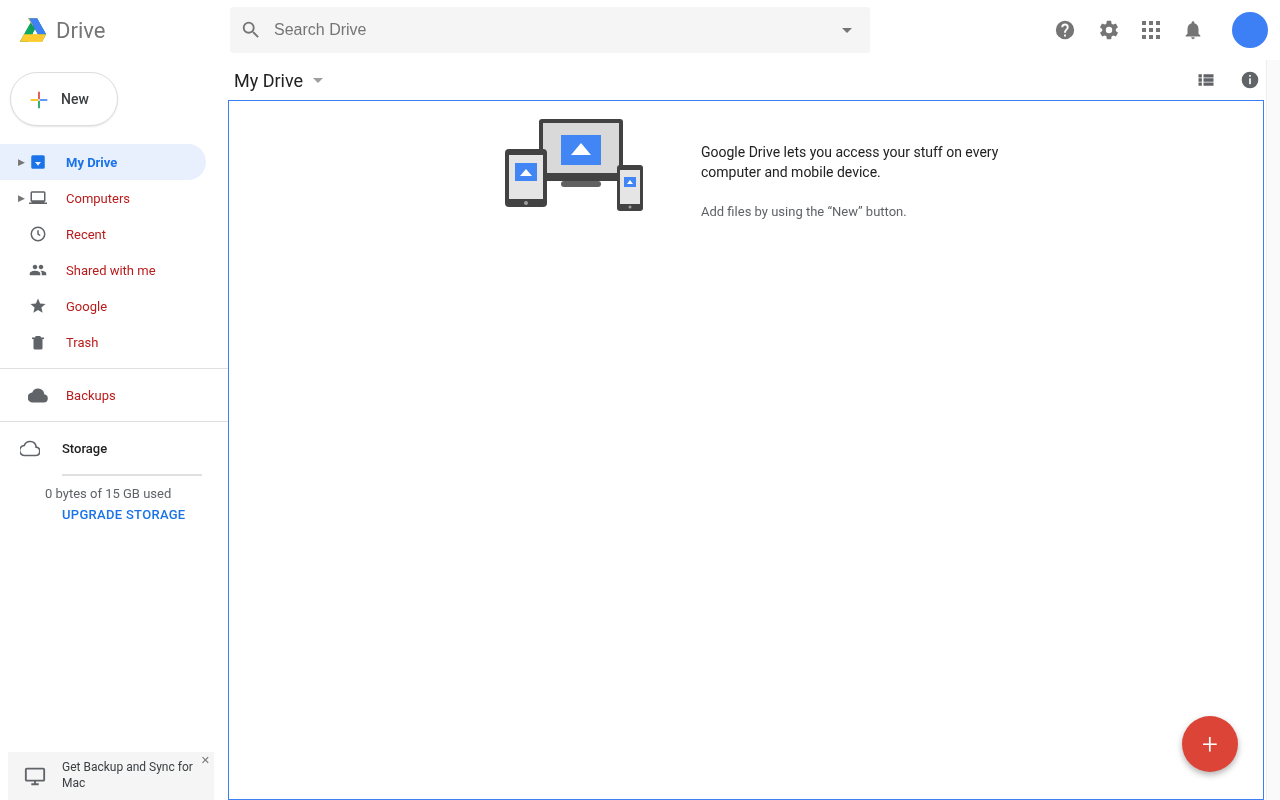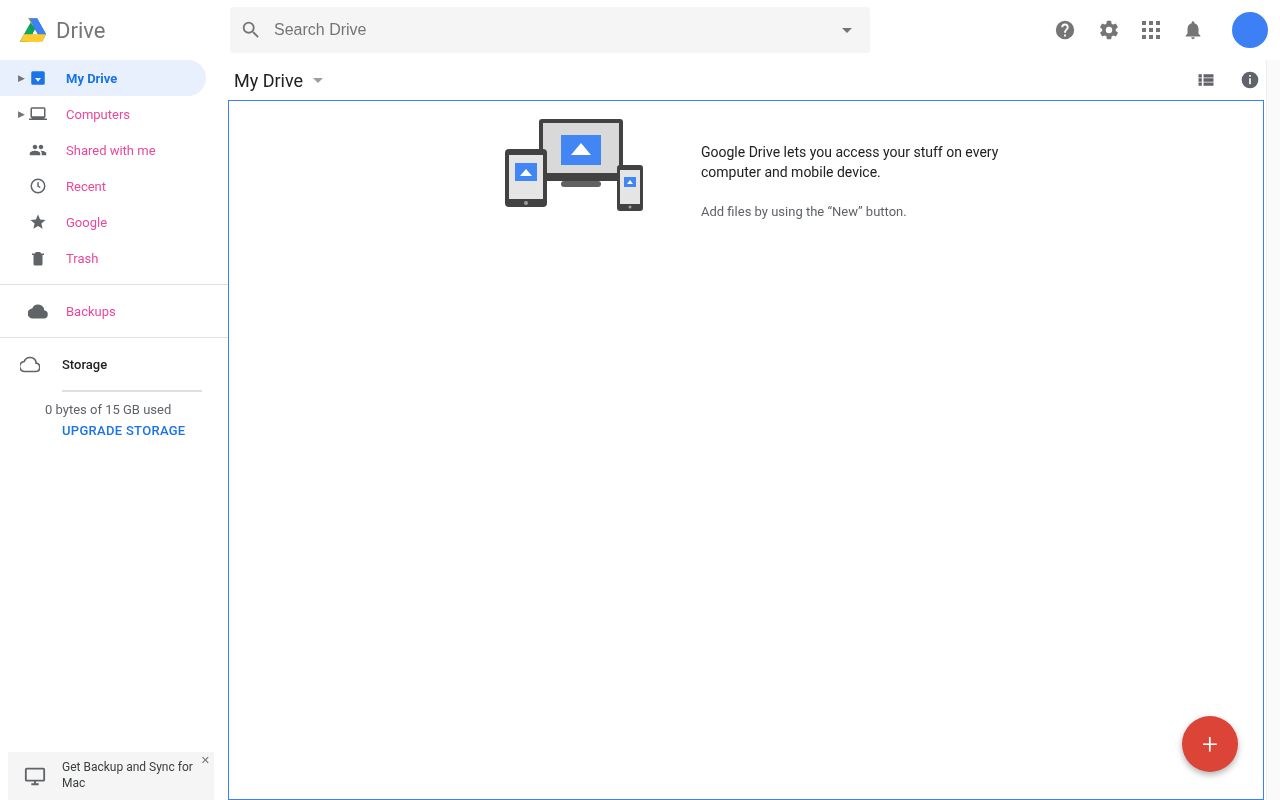--- a/index.html
+++ b/index.html
@@ -26,21 +26,21 @@
 .new-btn { margin: 12px 0 18px 10px; width: 108px; height: 54px; border: 1px solid #ddd; border-radius: 28px; background: #fff; display: flex; align-items: center; padding-left: 18px; box-shadow: 0 1px 2px rgba(0,0,0,0.1); cursor: pointer; }
 .new-btn .plus { font-size: 24px; font-weight: 400; position: relative; width: 18px; height: 18px; }
 .new-btn .label { font-size: 14px; color: #3c4043; margin-left: 14px; font-weight: 500; }
 .nav-list { list-style: none; }
 .nav-item { height: 36px; display: flex; align-items: center; padding-left: 8px; border-radius: 0 18px 18px 0; margin-right: 22px; cursor: pointer; position: relative; }
 .nav-item.active { background: #e8f0fe; }
 .nav-item.active .label { color: #1a73e8; font-weight: 700; }
 .nav-item .expand { width: 10px; font-size: 9px; color: #757575; }
 .nav-item .icon { width: 20px; display: flex; justify-content: center; color: #606368; margin-right: 18px; }
 .nav-item.active .icon { color: #1a73e8; }
-.nav-item .label { font-size: 13px; color: #ec4899; }
+.nav-item .label { font-size: 13px; color: #b91c1c; }
 .nav-item.nested { padding-left: 18px; }
 .nav-divider { height: 1px; background: #e0e0e0; margin: 8px 0; }
 .storage-block { padding: 8px 0 0 20px; }
 .storage-head { display: flex; align-items: center; margin-bottom: 16px; }
 .storage-head .icon { width: 20px; margin-right: 22px; color: #606368; }
 .storage-head .label { font-weight: 500; }
 .storage-bar { width: 140px; height: 2px; background: #e0e0e0; margin: 0 0 10px 42px; }
 .storage-text { margin-left: 25px; font-size: 13px; color: #5f6368; }
 .upgrade { margin: 6px 0 0 42px; font-size: 13px; color: #1a73e8; font-weight: 500; letter-spacing: 0.3px; cursor: pointer; }
 
@@ -131,20 +131,31 @@
     <span class="icon">
       <svg width="22" height="22" viewBox="0 0 24 24" fill="#757575">
           <path d="M12 22a2 2 0 002-2h-4a2 2 0 002 2zm6-6V11c0-3.07-1.63-5.64-4.5-6.32V4a1.5 1.5 0 00-3 0v.68C7.63 5.36 6 7.92 6 11v5l-2 2v1h16v-1z"></path>
         </svg>
     </span>
     <div class="avatar"></div>
   </div>
 </div>
 
 <div class="sidebar">
+  <div class="new-btn">
+    <span class="plus">
+      <svg width="20" height="20" viewBox="0 0 24 24">
+          <path fill="#DB4437" d="M11 2h2v9h-2z"></path>
+          <path fill="#0F9D58" d="M11 13h2v9h-2z"></path>
+          <path fill="#FBBC04" d="M2 11h9v2H2z"></path>
+          <path fill="#4285F4" d="M13 11h9v2h-9z"></path>
+        </svg>
+    </span>
+    <span class="label">New</span>
+  </div>
 
   <ul class="nav-list">
     <li class="nav-item nested active">
       <span class="expand">▶</span>
       <span class="icon">
         <svg width="18" height="18" viewBox="0 0 24 24" fill="#1a73e8">
             <path d="M19 3H5a2 2 0 00-2 2v14a2 2 0 002 2h14a2 2 0 002-2V5a2 2 0 00-2-2zm-7 14l-4-5h8z"></path>
           </svg>
       </span>
       <span class="label">My Drive</span>
@@ -154,35 +165,35 @@
       <span class="icon">
         <svg width="18" height="18" viewBox="0 0 24 24" fill="#606368">
             <path d="M20 18l2-2V5a2 2 0 00-2-2H4a2 2 0 00-2 2v11l2 2H0v2h24v-2zM4 5h16v10H4z"></path>
           </svg>
       </span>
       <span class="label">Computers</span>
     </li>
     <li class="nav-item nested">
       <span class="expand"></span>
       <span class="icon">
-        <svg width="18" height="18" viewBox="0 0 24 24" fill="#606368">
-            <path d="M16 11c1.66 0 3-1.34 3-3s-1.34-3-3-3-3 1.34-3 3 1.34 3 3 3zM8 11c1.66 0 3-1.34 3-3S9.66 5 8 5 5 6.34 5 8s1.34 3 3 3zm0 2c-2.33 0-7 1.17-7 3.5V19h14v-2.5C15 14.17 10.33 13 8 13zm8 0c-.29 0-.62.02-.97.05 1.16.84 1.97 1.97 1.97 3.45V19h6v-2.5c0-2.33-4.67-3.5-7-3.5z"></path>
-          </svg>
-      </span>
-      <span class="label">Shared with me</span>
-    </li>
-    <li class="nav-item nested">
-      <span class="expand"></span>
-      <span class="icon">
         <svg width="18" height="18" viewBox="0 0 24 24" fill="none" stroke="#606368" stroke-width="2">
             <circle cx="12" cy="12" r="9"></circle>
             <path d="M12 7v5l3 2"></path>
           </svg>
       </span>
       <span class="label">Recent</span>
+    </li>
+    <li class="nav-item nested">
+      <span class="expand"></span>
+      <span class="icon">
+        <svg width="18" height="18" viewBox="0 0 24 24" fill="#606368">
+            <path d="M16 11c1.66 0 3-1.34 3-3s-1.34-3-3-3-3 1.34-3 3 1.34 3 3 3zM8 11c1.66 0 3-1.34 3-3S9.66 5 8 5 5 6.34 5 8s1.34 3 3 3zm0 2c-2.33 0-7 1.17-7 3.5V19h14v-2.5C15 14.17 10.33 13 8 13zm8 0c-.29 0-.62.02-.97.05 1.16.84 1.97 1.97 1.97 3.45V19h6v-2.5c0-2.33-4.67-3.5-7-3.5z"></path>
+          </svg>
+      </span>
+      <span class="label">Shared with me</span>
     </li>
     <li class="nav-item nested">
       <span class="expand"></span>
       <span class="icon">
         <svg width="18" height="18" viewBox="0 0 24 24" fill="#606368">
             <path d="M12 17.3l6.18 3.7-1.64-7 5.46-4.73-7.19-.61L12 2 9.19 8.66 2 9.27l5.46 4.73-1.64 7z"></path>
           </svg>
       </span>
       <span class="label">Google</span>
     </li>

